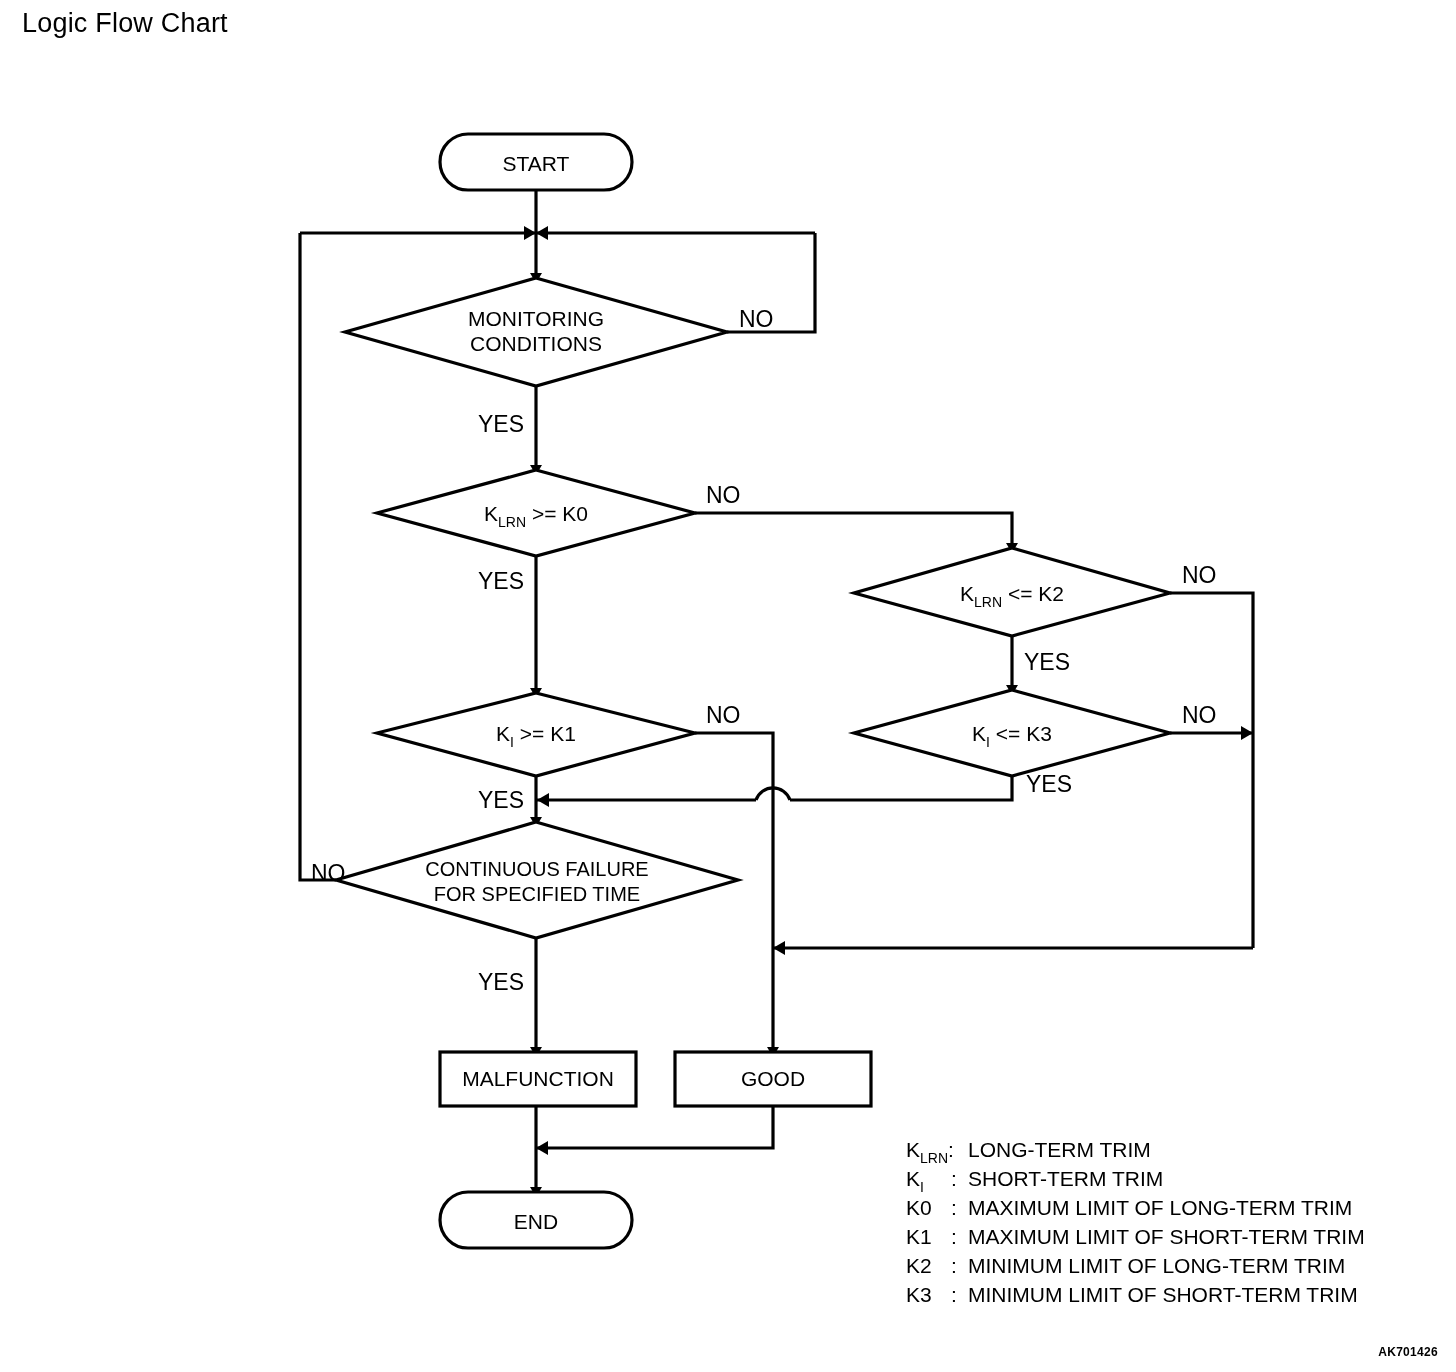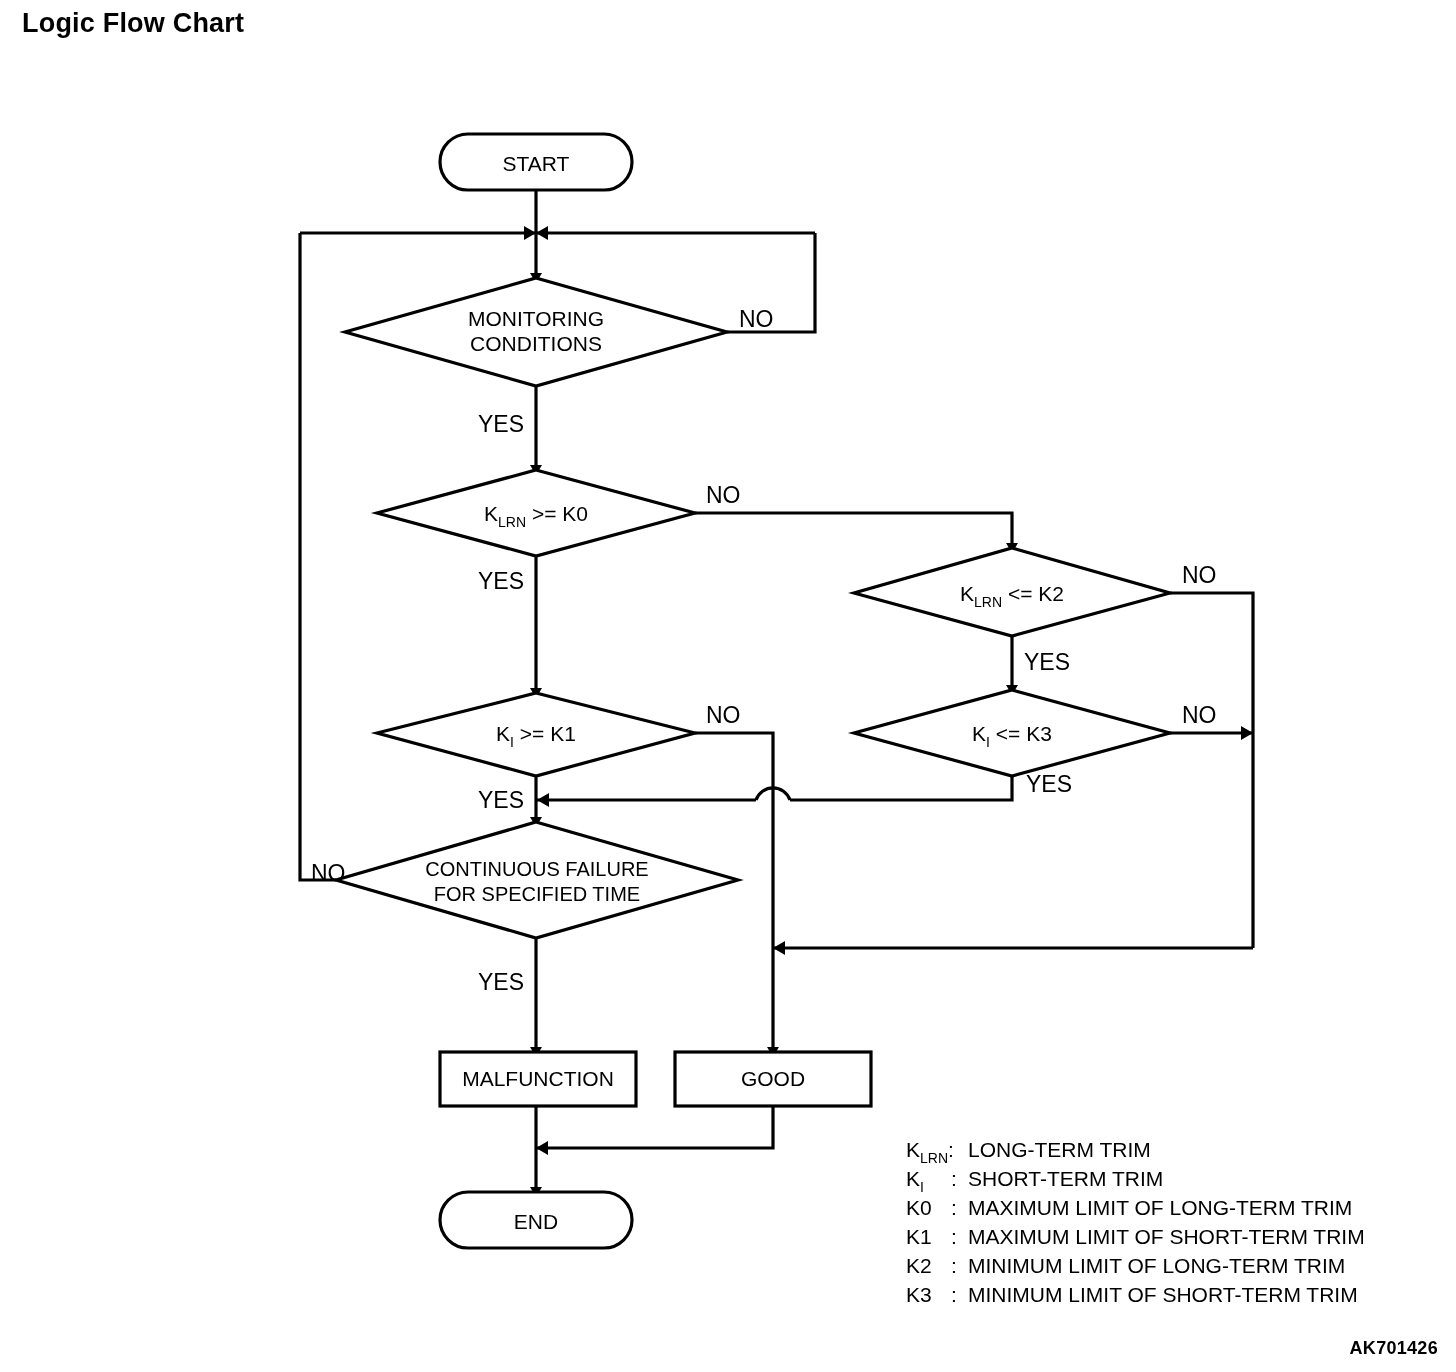--- a/index.html
+++ b/index.html
@@ -14,21 +14,21 @@
     position: relative;
     font-family: "Liberation Sans", sans-serif;
     color: #000000;
     overflow: hidden;
   }
   #page-title {
     position: absolute;
     left: 22px;
     top: 8px;
     font-size: 27px;
-    font-weight: bold;
+    font-weight: normal;
     letter-spacing: 0.2px;
     white-space: nowrap;
   }
   #flow-svg {
     position: absolute;
     left: 0;
     top: 0;
     width: 1456px;
     height: 1372px;
   }
@@ -39,21 +39,21 @@
   .node-label { font-size: 21px; }
   .node-label-sm { font-size: 20px; }
   .branch-label { font-size: 23px; }
   .legend-key { font-size: 21px; }
   .legend-sub { font-size: 14px; }
   .legend-text { font-size: 21px; }
   .ref-code {
     position: absolute;
     right: 18px;
     bottom: 13px;
-    font-size: 18px;
+    font-size: 12px;
     font-weight: bold;
     letter-spacing: 0.3px;
   }
   .shape { fill: #ffffff; stroke: #000000; stroke-width: 3.2; }
   .conn { stroke: #000000; stroke-width: 3.2; fill: none; }
   .hop  { stroke: #000000; stroke-width: 3.2; fill: none; }
 </style>
 </head>
 <body>
 

